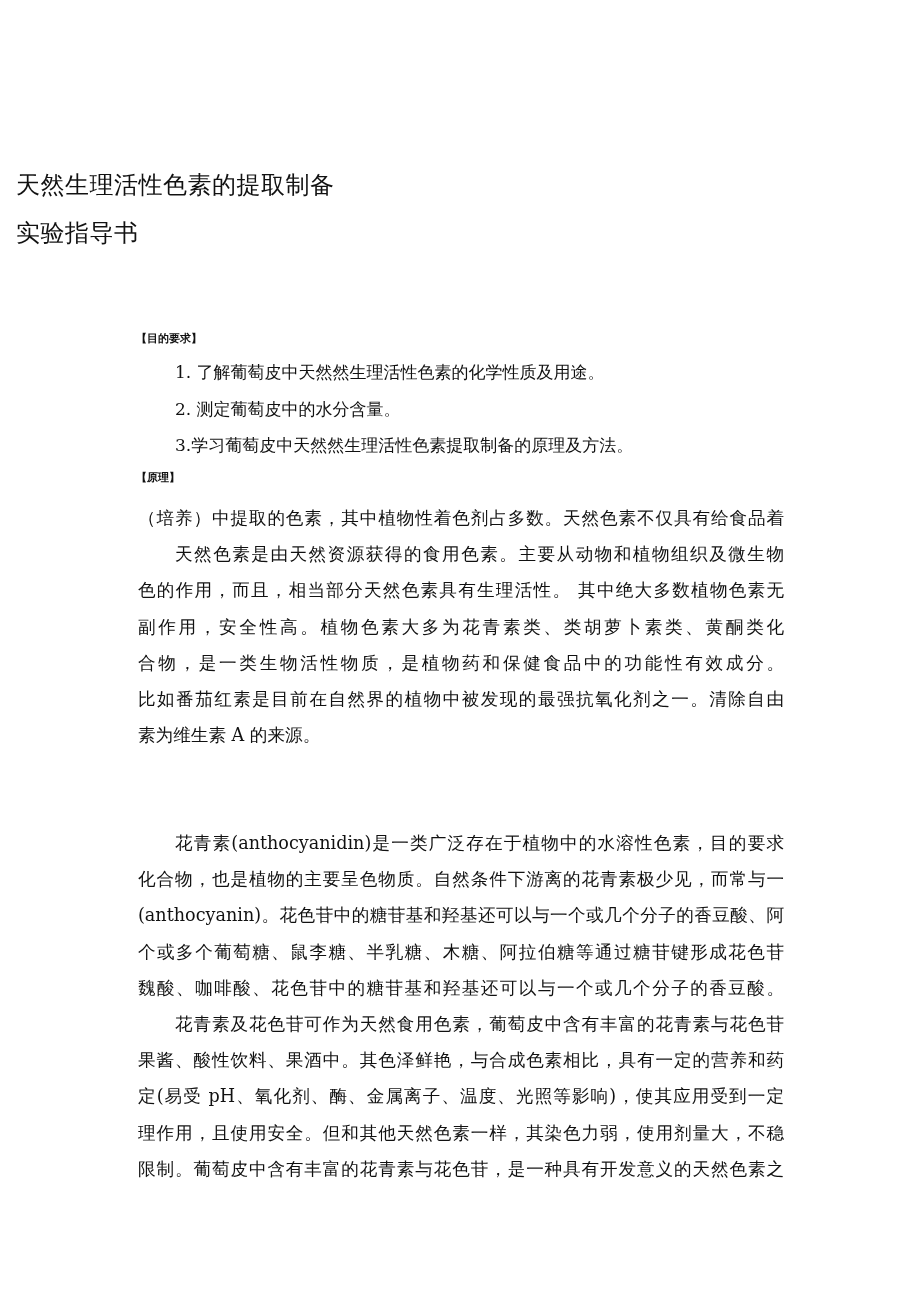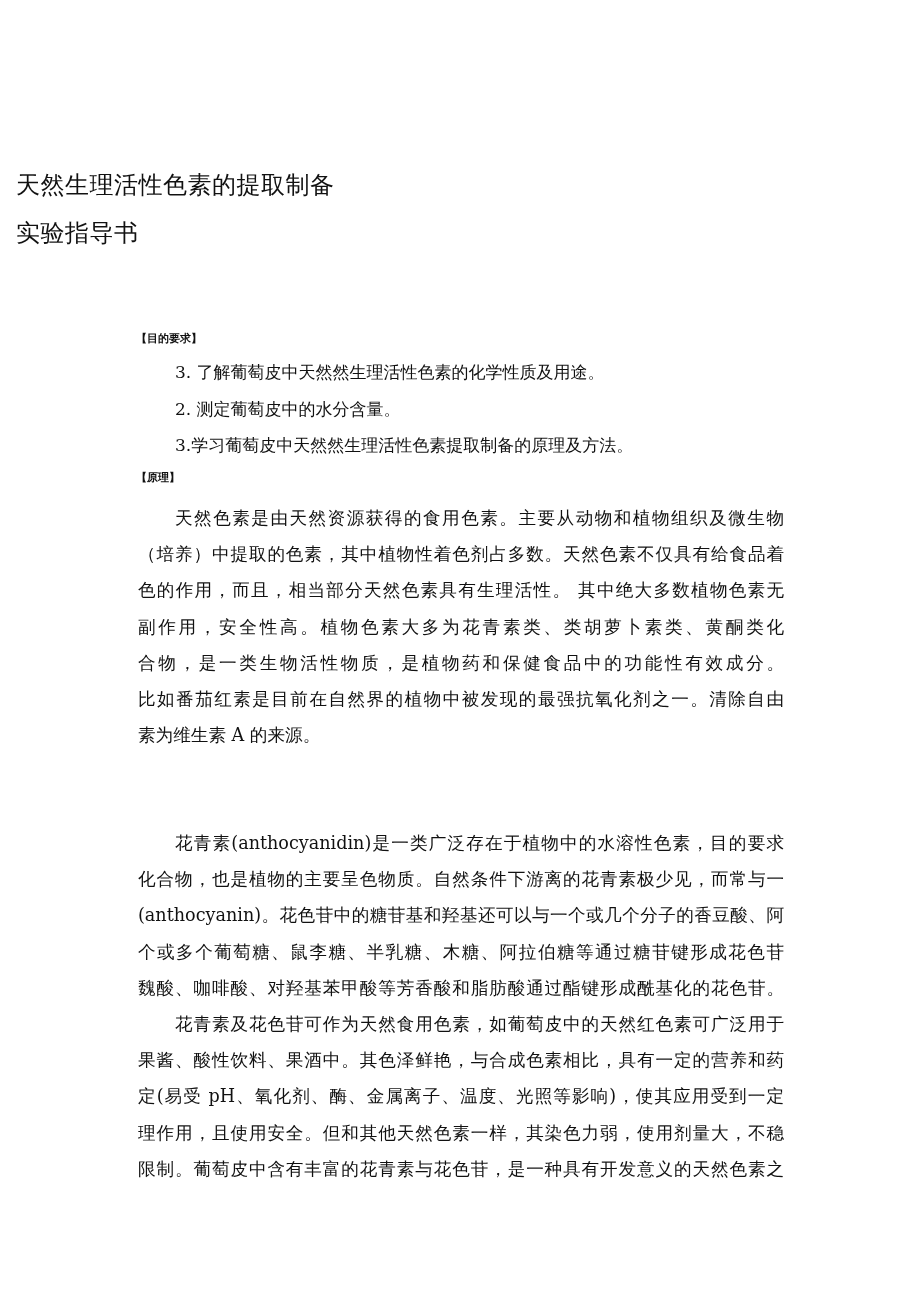--- a/index.html
+++ b/index.html
@@ -22,44 +22,44 @@
   .para span.line.last { text-align-last: left; }
 </style>
 </head>
 <body>
 
 <div class="page">
   <div class="title t1">天然生理活性色素的提取制备</div>
   <div class="title t2">实验指导书</div>
 
   <div class="heading" style="top:331px">【目的要求】</div>
-  <div class="item" style="top:361px">3. 了解葡萄皮中天然然生理活性色素的化学性质及用途。</div>
+  <div class="item" style="top:361px">1. 了解葡萄皮中天然然生理活性色素的化学性质及用途。</div>
   <div class="item" style="top:398px">2. 测定葡萄皮中的水分含量。</div>
   <div class="item" style="top:434px">3.学习葡萄皮中天然然生理活性色素提取制备的原理及方法。</div>
 
   <div class="heading" style="top:470px">【原理】</div>
 
   <div class="para" style="top:500px; text-indent:0">
+    <span class="line">（培养）中提取的色素，其中植物性着色剂占多数。天然色素不仅具有给食品着</span>
     <span class="line first">天然色素是由天然资源获得的食用色素。主要从动物和植物组织及微生物</span>
-    <span class="line">（培养）中提取的色素，其中植物性着色剂占多数。天然色素不仅具有给食品着</span>
     <span class="line">色的作用，而且，相当部分天然色素具有生理活性。 其中绝大多数植物色素无</span>
     <span class="line">副作用，安全性高。植物色素大多为花青素类、类胡萝卜素类、黄酮类化</span>
     <span class="line">合物，是一类生物活性物质，是植物药和保健食品中的功能性有效成分。</span>
     <span class="line">比如番茄红素是目前在自然界的植物中被发现的最强抗氧化剂之一。清除自由</span>
     <span class="line last">素为维生素 A 的来源。</span>
   </div>
 
   <div class="para" style="top:825px; text-indent:0">
     <span class="line first">花青素(anthocyanidin)是一类广泛存在于植物中的水溶性色素，目的要求</span>
     <span class="line">化合物，也是植物的主要呈色物质。自然条件下游离的花青素极少见，而常与一</span>
     <span class="line">(anthocyanin)。花色苷中的糖苷基和羟基还可以与一个或几个分子的香豆酸、阿</span>
     <span class="line">个或多个葡萄糖、鼠李糖、半乳糖、木糖、阿拉伯糖等通过糖苷键形成花色苷</span>
-    <span class="line">魏酸、咖啡酸、对羟基苯甲酸等芳香酸和脂肪酸通过酯键形成酰基化的花色苷。</span>
+    <span class="line">魏酸、咖啡酸、花色苷中的糖苷基和羟基还可以与一个或几个分子的香豆酸。</span>
   </div>
 
   <div class="para" style="top:1006px; text-indent:0">
-    <span class="line first">花青素及花色苷可作为天然食用色素，如葡萄皮中的天然红色素可广泛用于</span>
+    <span class="line first">花青素及花色苷可作为天然食用色素，葡萄皮中含有丰富的花青素与花色苷</span>
     <span class="line">果酱、酸性饮料、果酒中。其色泽鲜艳，与合成色素相比，具有一定的营养和药</span>
     <span class="line">定(易受 pH、氧化剂、酶、金属离子、温度、光照等影响)，使其应用受到一定</span>
     <span class="line">理作用，且使用安全。但和其他天然色素一样，其染色力弱，使用剂量大，不稳</span>
     <span class="line">限制。葡萄皮中含有丰富的花青素与花色苷，是一种具有开发意义的天然色素之</span>
   </div>
 </div>
 
 </body></html>

